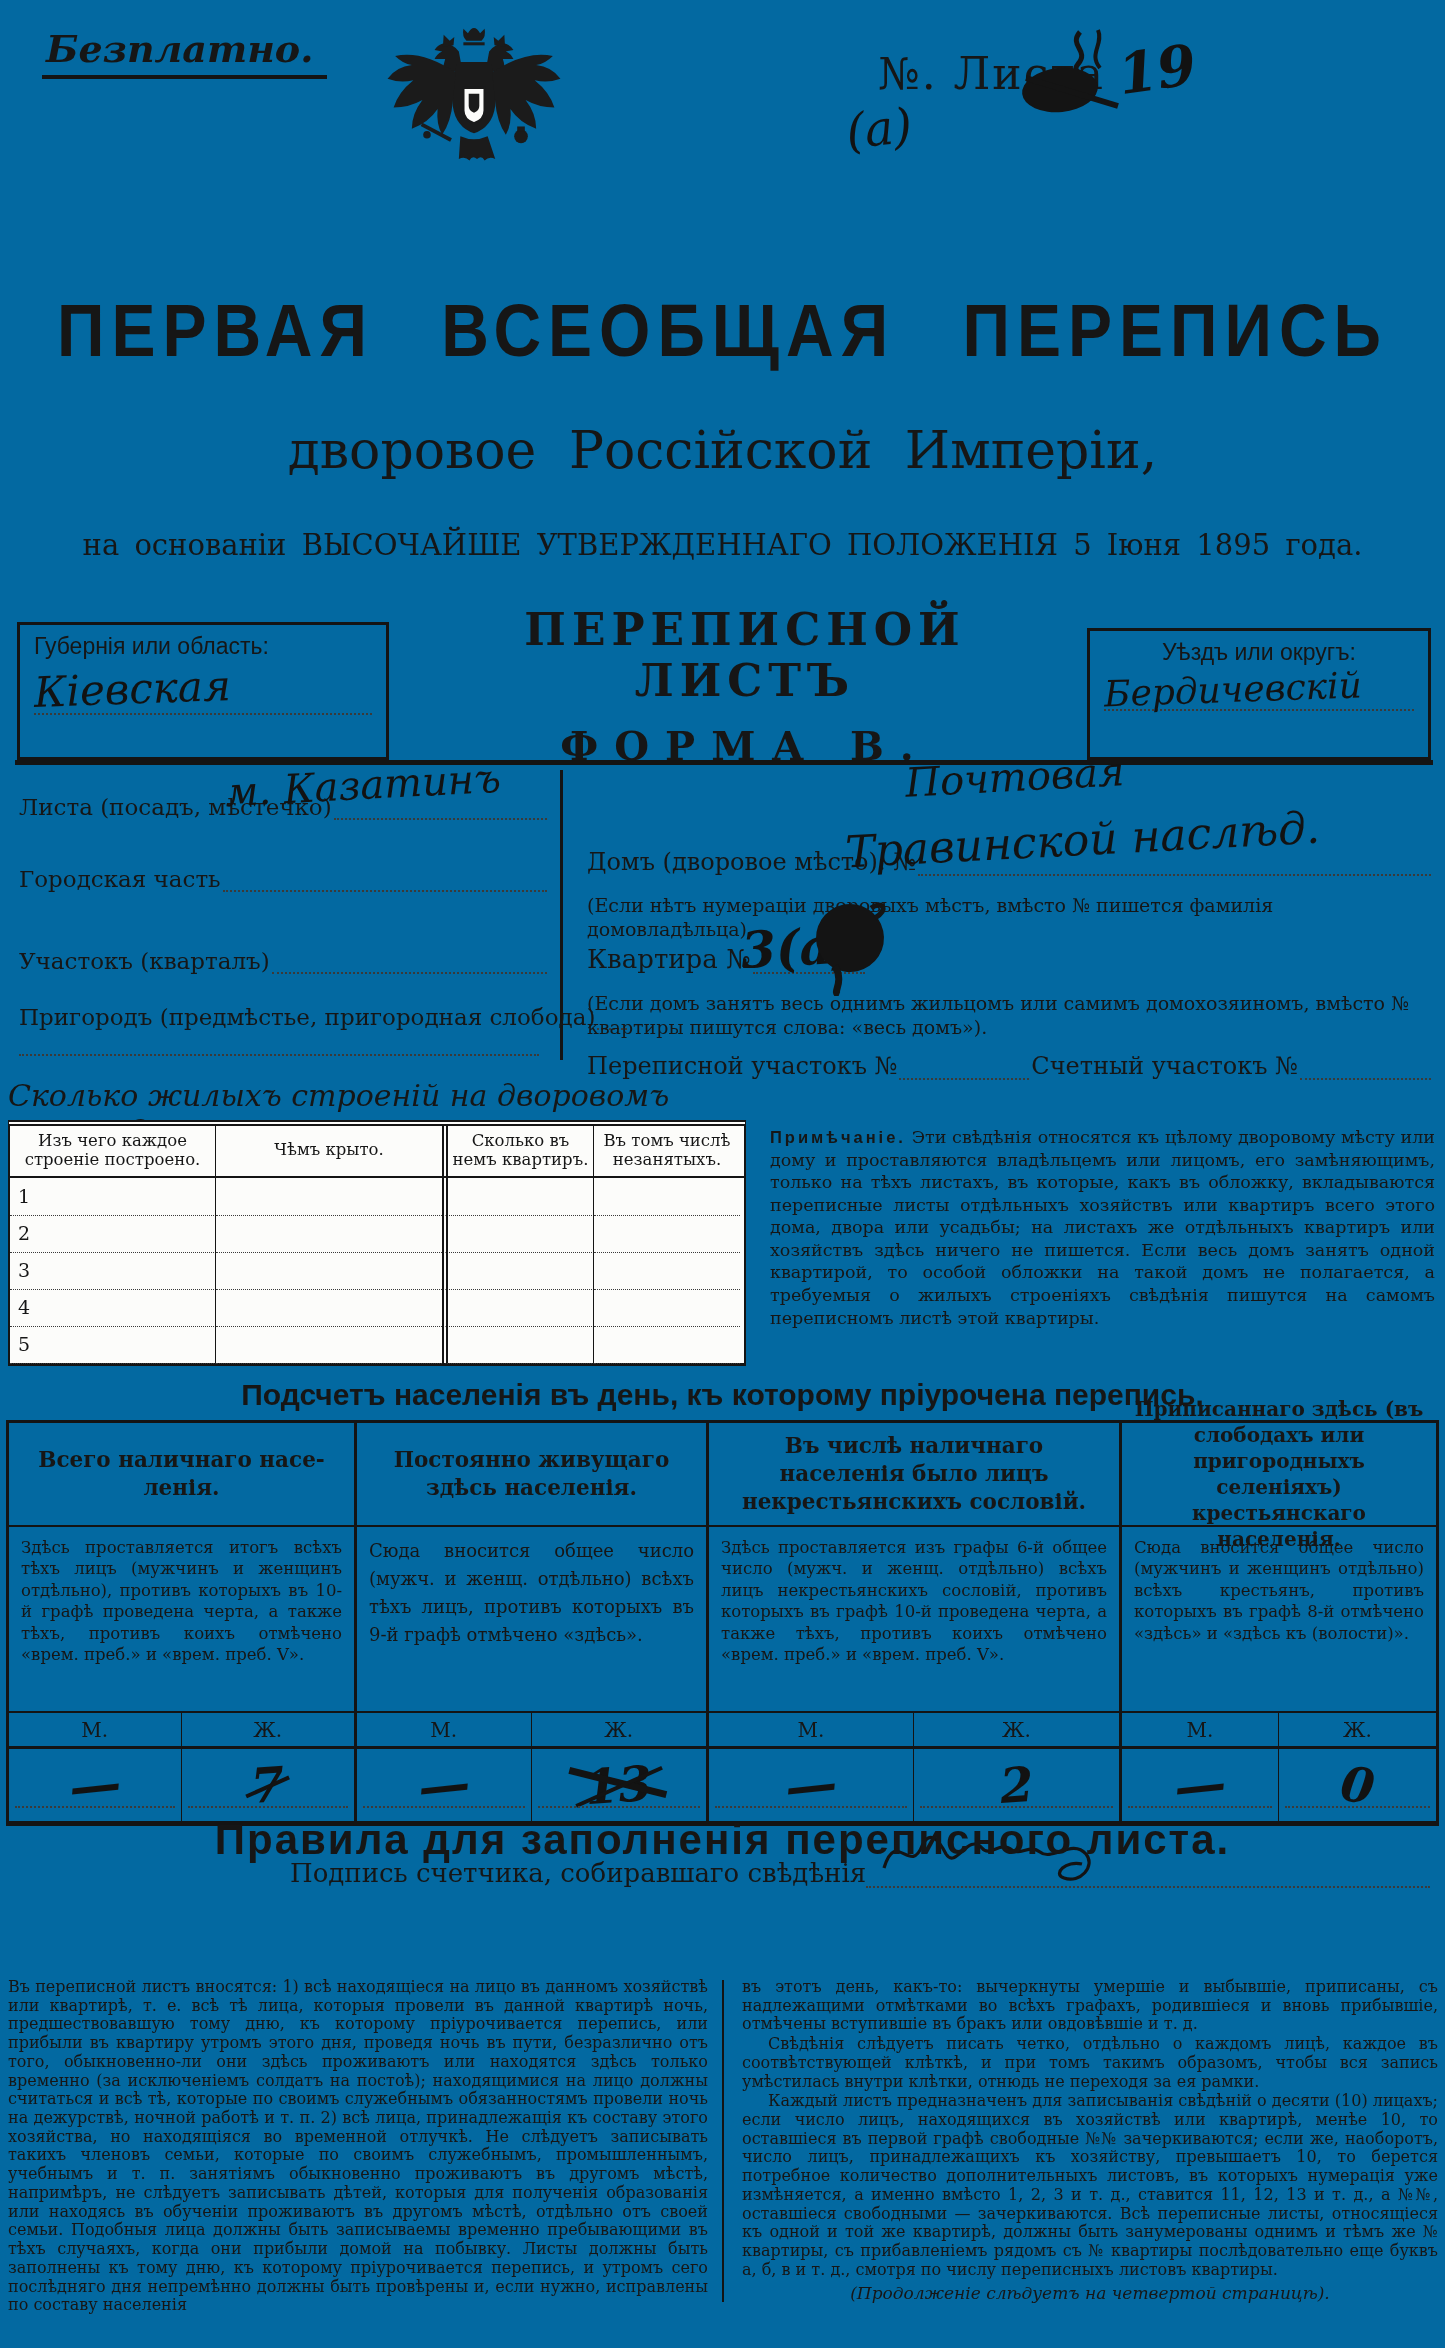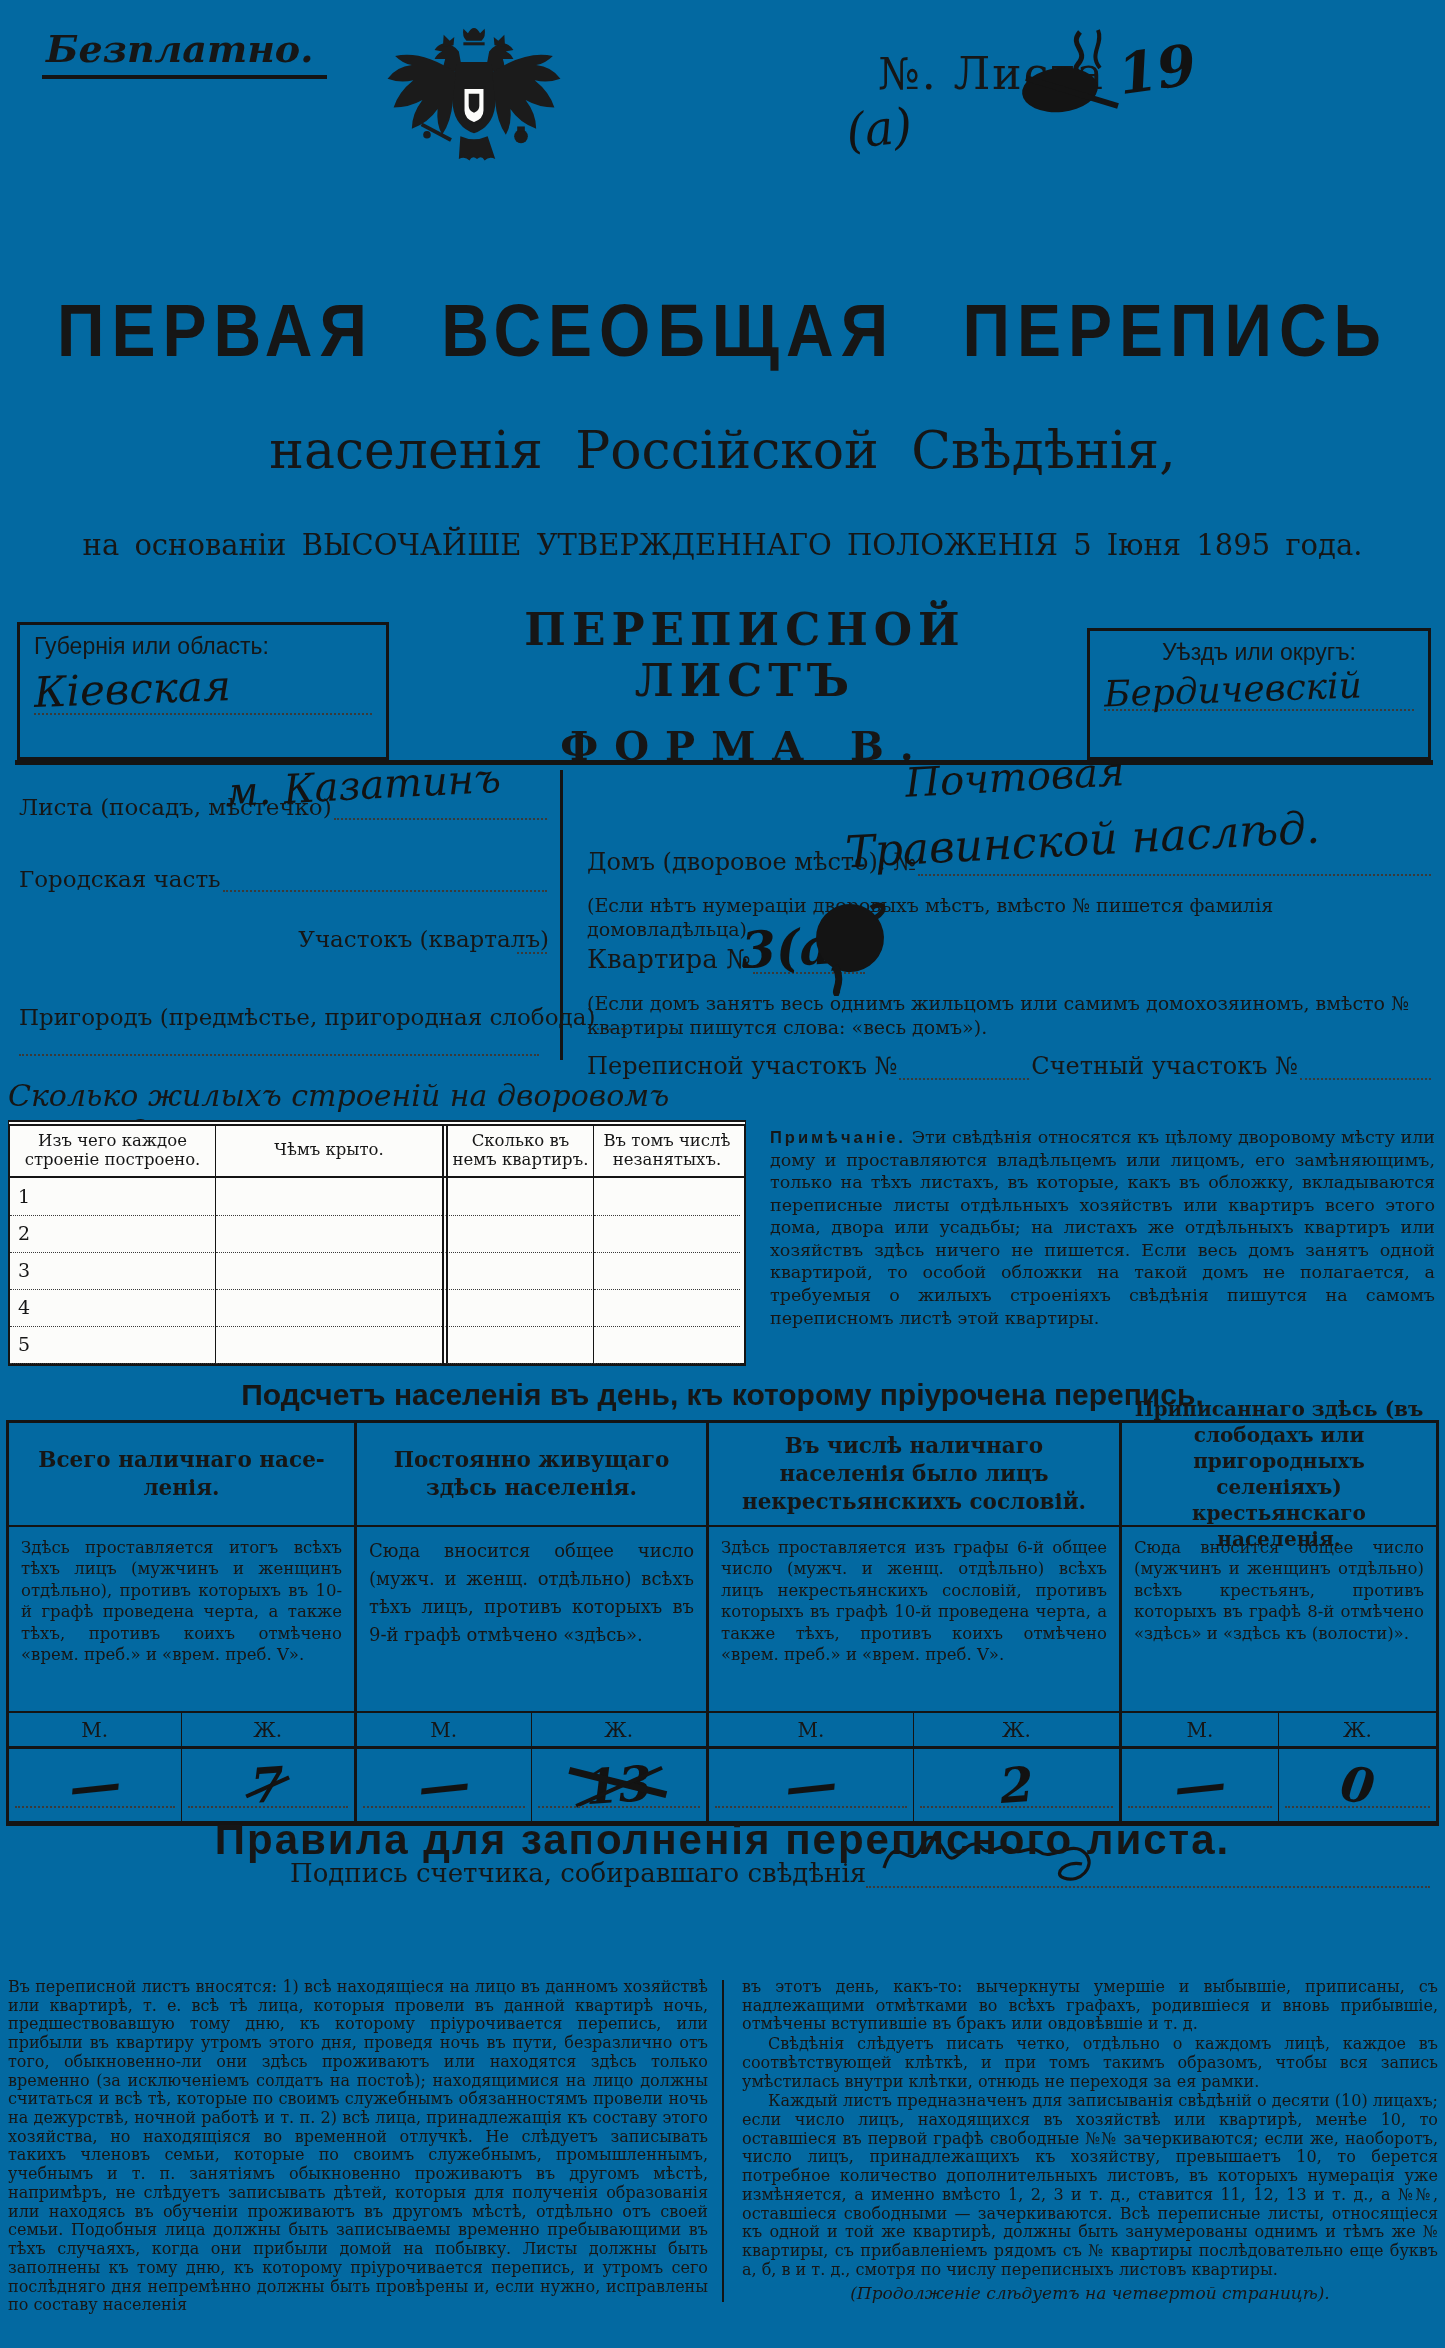--- a/index.html
+++ b/index.html
@@ -131,21 +131,21 @@
       <path d="M80 2 C86 16 70 26 82 40" fill="none" stroke="#141414" stroke-width="4"></path>
       <ellipse cx="42" cy="62" rx="38" ry="22" fill="#141414" transform="rotate(-6 42 62)"></ellipse>
       <path d="M8 50 L100 78" stroke="#141414" stroke-width="6"></path>
     </svg>
   </div>
   <div class="abs hw hw-19" style="left:1118px; top:36px;">19</div>
 
   <div class="abs hw hw-note9" style="left:846px; top:100px;">(а)</div>
 
   <div class="abs t1" style="top:292px; left:0;">ПЕРВАЯ ВСЕОБЩАЯ ПЕРЕПИСЬ</div>
-  <div class="abs t2" style="top:420px; left:0;">населенія Россійской Свѣдѣнія,</div>
+  <div class="abs t2" style="top:420px; left:0;">дворовое Россійской Имперіи,</div>
   <div class="abs t3" style="top:528px; left:0;">на основаніи ВЫСОЧАЙШЕ УТВЕРЖДЕННАГО ПОЛОЖЕНІЯ 5 Іюня 1895 года.</div>
 
   <div class="abs fh" style="left:15px; top:598px; width:1418px; height:167px;">
     <div class="abs fh-box" style="left:2px; top:24px; width:372px; height:138px;">
       <div class="fh-label">Губернія или область:</div>
       <span class="hw fh-hw">Кіевская</span>
       <div class="dotline" style="margin-top:2px;"></div>
     </div>
     <div class="abs" style="left:390px; top:6px; width:680px;">
       <div class="fh-c1">ПЕРЕПИСНОЙ ЛИСТЪ</div>
@@ -164,21 +164,21 @@
     <div class="abs fld" style="left:4px; top:28px; width:530px;">
       <span class="lbl">Листа (посадъ, мѣстечко)</span>
         <span class="dots"></span>
     </div>
     <div class="abs hw hw-big" style="left:210px; top:-4px;">м. Казатинъ</div>
 
     <div class="abs fld" style="left:4px; top:100px; width:530px;">
       <span class="lbl">Городская часть</span>
         <span class="dots"></span>
     </div>
-    <div class="abs fld" style="left:4px; top:160px; width:530px;flex-direction:column;">
+    <div class="abs fld" style="left:4px; top:182px; width:530px;">
       <span class="lbl">Участокъ (кварталъ)</span>
         <span class="dots"></span>
     </div>
     <div class="abs fld" style="left:4px; top:238px; width:530px;">
       <span class="lbl">Пригородъ (предмѣстье, пригородная слобода)</span>
         <span class="dots"></span>
     </div>
     <div class="abs dotline" style="left:4px; top:288px; width:520px;"></div>
 
     <div class="abs hw hw-big" style="left:890px; top:-12px;">Почтовая</div>

